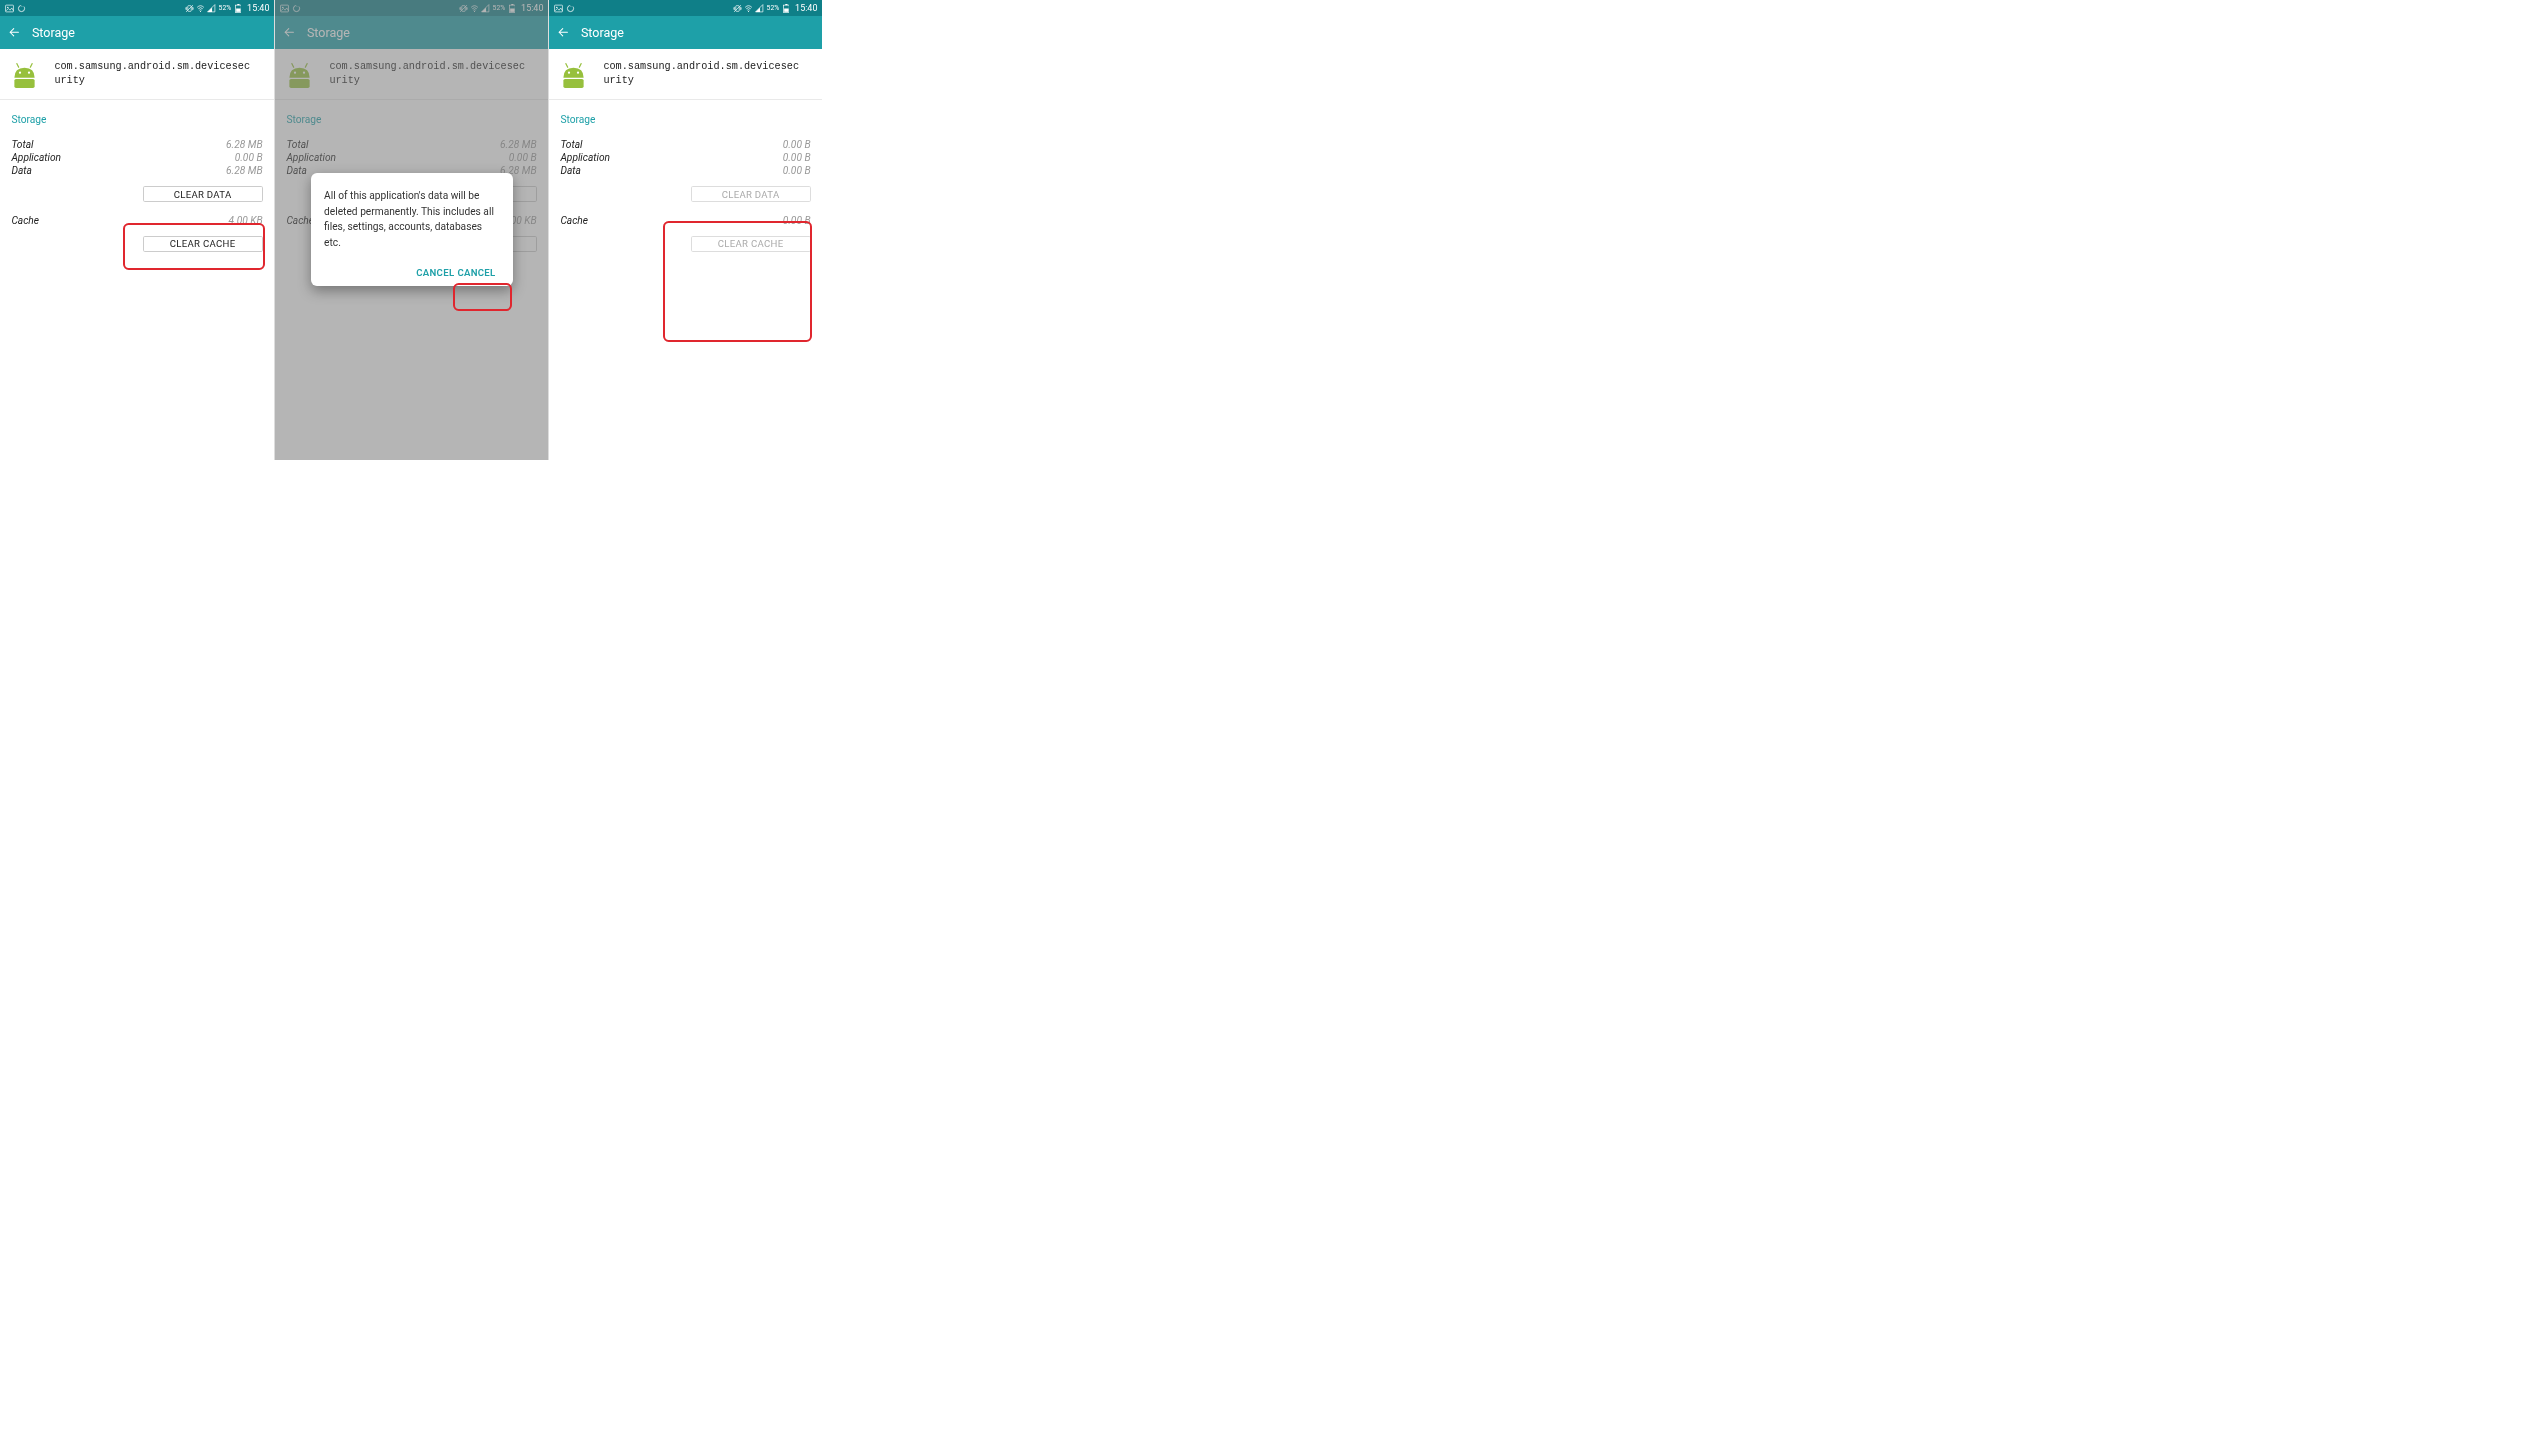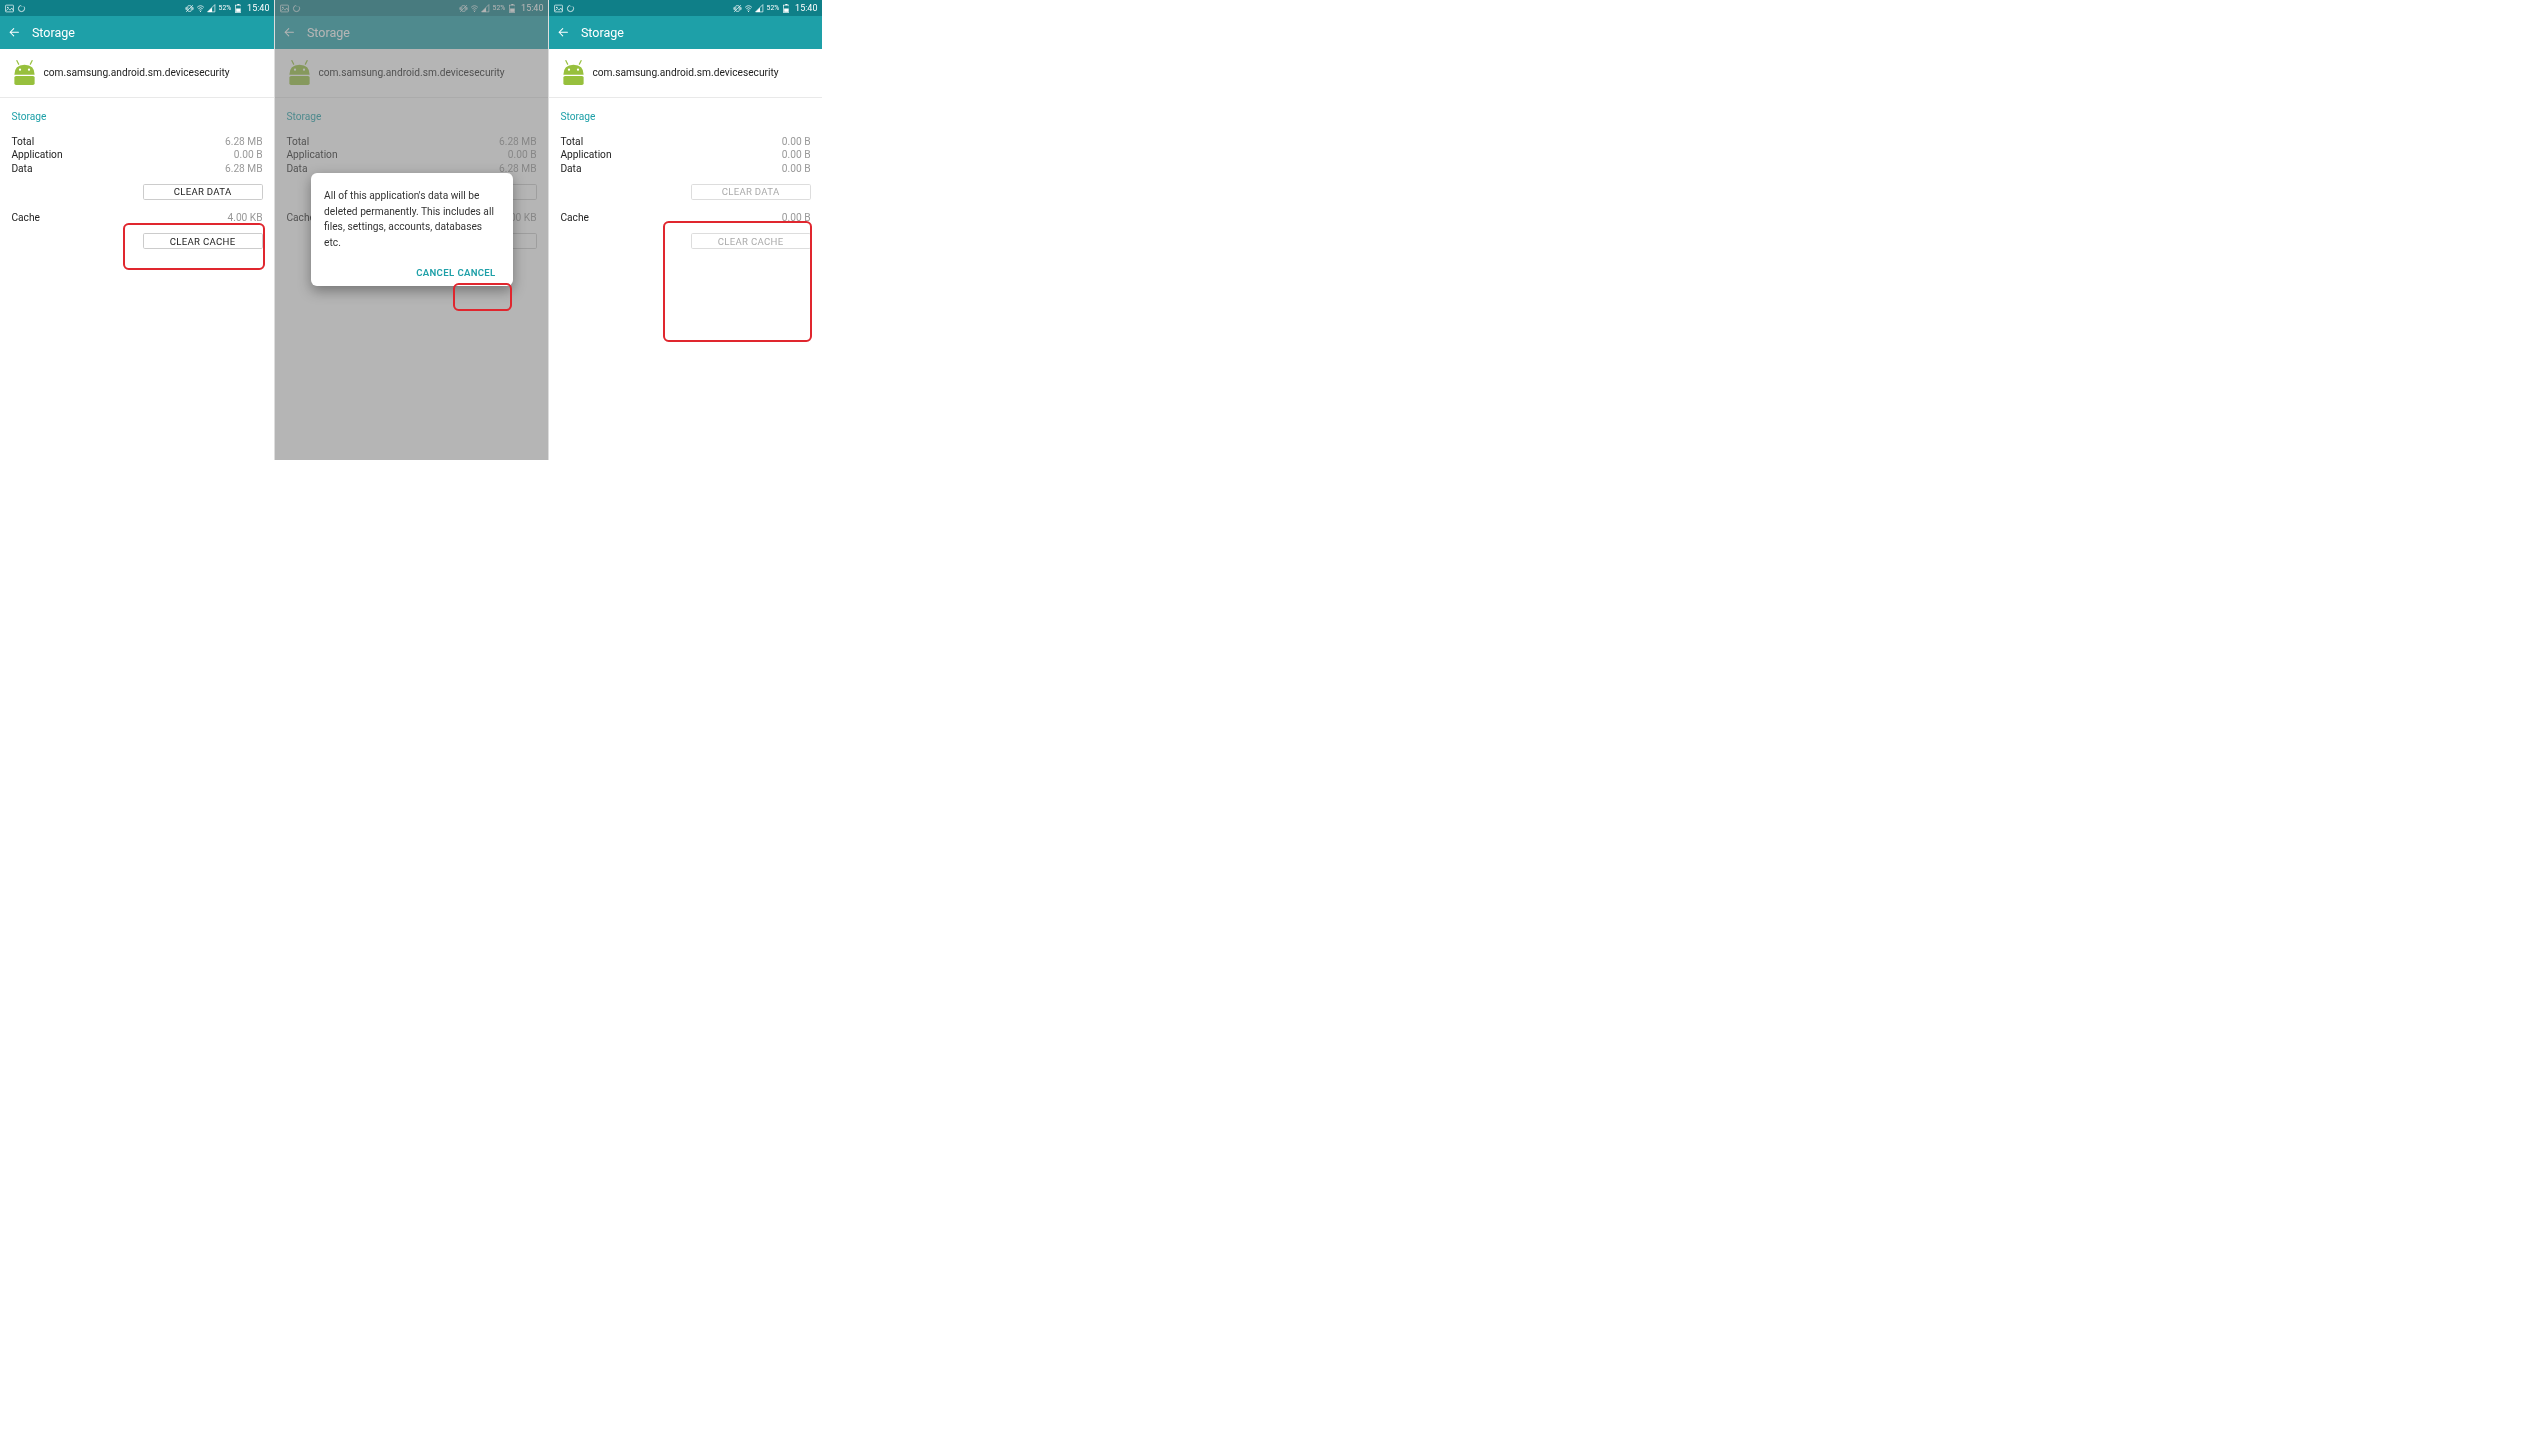--- a/index.html
+++ b/index.html
@@ -45,23 +45,24 @@
     align-items: center;
     padding: 0 8px;
     gap: 11.4px;
   }
   .app-title { font-size: 12.5px; font-weight: 400; }
 
   
   .app-info {
     padding: 11.4px 9px 11.4px 11.4px;
     display: flex;
-    align-items: center;
-    gap: 5px;
+    align-items: flex-end;
+    gap: 16px;
     border-bottom: 0.6px solid #e9e9e9;
+    font-family: Liberation Mono, monospace;
   }
   .android-head { width: 27px; height: 25px; flex-shrink: 0; }
   .package-name {
     font-size: 10.2px;
     color: #222;
     line-height: 1.35;
     word-break: break-all;
     max-width: 199px;
   }
 
@@ -71,20 +72,21 @@
     color: #1ea0a8;
     font-size: 10.2px;
     margin-bottom: 13.6px;
   }
   .row {
     display: flex;
     justify-content: space-between;
     font-size: 10.2px;
     color: #222;
     margin-bottom: 2.3px;
+    font-style: italic;
   }
   .row .val { color: #999; }
   .data-rows { margin-bottom: 10.2px; }
 
   .btn-row { display: flex; justify-content: flex-end; margin-bottom: 12.5px; }
   .btn {
     min-width: 120px;
     height: 16px;
     border: 0.6px solid #ccc;
     background: #fff;

